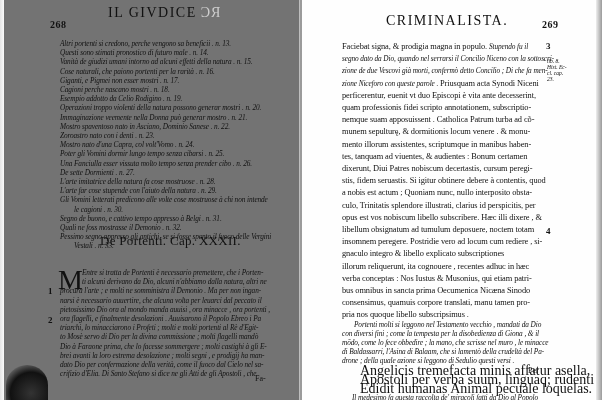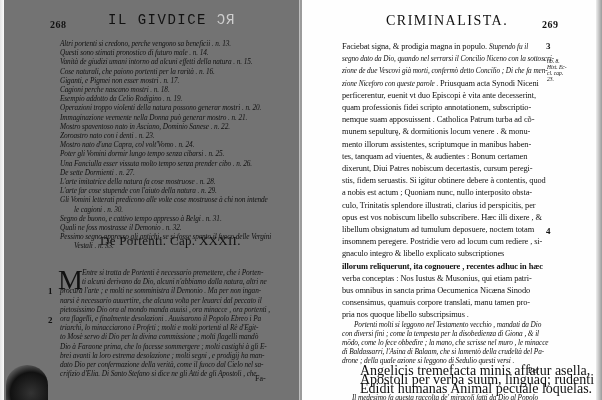--- a/index.html
+++ b/index.html
@@ -58,21 +58,21 @@
 <body>
 
 <div class="spread">
 
   <div class="page page-left">
     <div class="left-edge"></div>
 
     <div class="running-head" style="left:50px;">
       <span class="pnum">268</span>
     </div>
-    <div class="running-head" style="left:108px; top:11px;font-family:Liberation Mono, monospace;">
+    <div class="running-head" style="left:108px; top:3px;">
       <span class="rtitle">IL GIVDICE</span>
       <span class="rtitle ghost" style="letter-spacing:1px;">ƆЯ</span>
     </div>
 
     <div class="lines" style="left:60px; top:39px;" id="left-index">
         <div class="ital">Altri portenti si credono, perche vengono sa beneficii . n. 13.</div>
         <div class="ital">Questi sono stimati pronostico di futuro male . n. 14.</div>
         <div class="ital">Vanità de giudizi umani intorno ad alcuni effetti della natura . n. 15.</div>
         <div class="ital">Cose naturali, che paiono portenti per la rarità . n. 16.</div>
         <div class="ital">Giganti, e Pigmei non esser mostri . n. 17.</div>
@@ -145,21 +145,21 @@
         <div style="white-space: nowrap; line-height: 9.2px;"><span class="rom">mento illorum assistentes, scriptumque in manibus haben- </span></div>
         <div style="white-space: nowrap; line-height: 9.2px;"><span class="rom">tes, tanquam ad viuentes, &amp; audientes : Bonum certamen </span></div>
         <div style="white-space: nowrap; line-height: 9.2px;"><span class="rom">dixerunt, Diui Patres nobiscum decertastis, cursum peregi- </span></div>
         <div style="white-space: nowrap; line-height: 9.2px;"><span class="rom">stis, fidem seruastis. Si igitur obtinere debere à contentis, quod </span></div>
         <div style="white-space: nowrap; line-height: 9.2px;"><span class="rom">a nobis est actum ; Quoniam nunc, nullo interposito obsta- </span></div>
         <div style="white-space: nowrap; line-height: 9.2px;"><span class="rom">culo, Trinitatis splendore illustrati, clarius id perspicitis, per </span></div>
         <div style="white-space: nowrap; line-height: 9.2px;"><span class="rom">opus est vos nobiscum libello subscribere. Hæc illi dixere , &amp; </span></div>
         <div style="white-space: nowrap; line-height: 9.2px;"><span class="rom">libellum obsignatum ad tumulum deposuere, noctem totam </span></div>
         <div style="white-space: nowrap; line-height: 9.2px;"><span class="rom">insomnem peregere. Postridie vero ad locum cum rediere , si- </span></div>
         <div style="white-space: nowrap; line-height: 9.2px;"><span class="rom">gnaculo integro &amp; libello explicato subscriptiones </span></div>
-        <div style="white-space: nowrap; line-height: 9.2px; font-weight: bold;"><span class="rom">illorum reliquerunt, ita cognouere , recentes adhuc in hæc </span></div>
+        <div style="white-space: nowrap; line-height: 9.2px;"><span class="rom">illorum reliquerunt, ita cognouere , recentes adhuc in hæc </span></div>
         <div style="white-space: nowrap; line-height: 9.2px;"><span class="rom">verba conceptas : Nos Iustus &amp; Musonius, qui etiam patri- </span></div>
         <div style="white-space: nowrap; line-height: 9.2px;"><span class="rom">bus omnibus in sancta prima Oecumenica Nicæna Sinodo </span></div>
         <div style="white-space: nowrap; line-height: 9.2px;"><span class="rom">consensimus, quamuis corpore translati, manu tamen pro- </span></div>
         <div style="white-space: nowrap; line-height: 9.2px;"><span class="rom">pria nos quoque libello subscripsimus . </span></div>
         <div class="ital" style="padding-left:12px">Portenti molti si leggono nel Testamento vecchio , mandati da Dio</div>
         <div class="ital">con diversi fini ; come la tempesta per la disobedienza di Giona , &amp; il</div>
         <div class="ital">mōdo, come lo fece obbedire ; la mano, che scrisse nel muro , le minacce</div>
         <div class="ital">di Baldassarri, l'Asina di Balaam, che si lamentò della crudeltà del Pa-</div>
         <div class="ital">drone ; della quale azione si leggono di Sedulio questi versi .</div>
         <div class="verse" style="padding-left:18px">Angelicis tremefacta minis affatur asella,</div>

